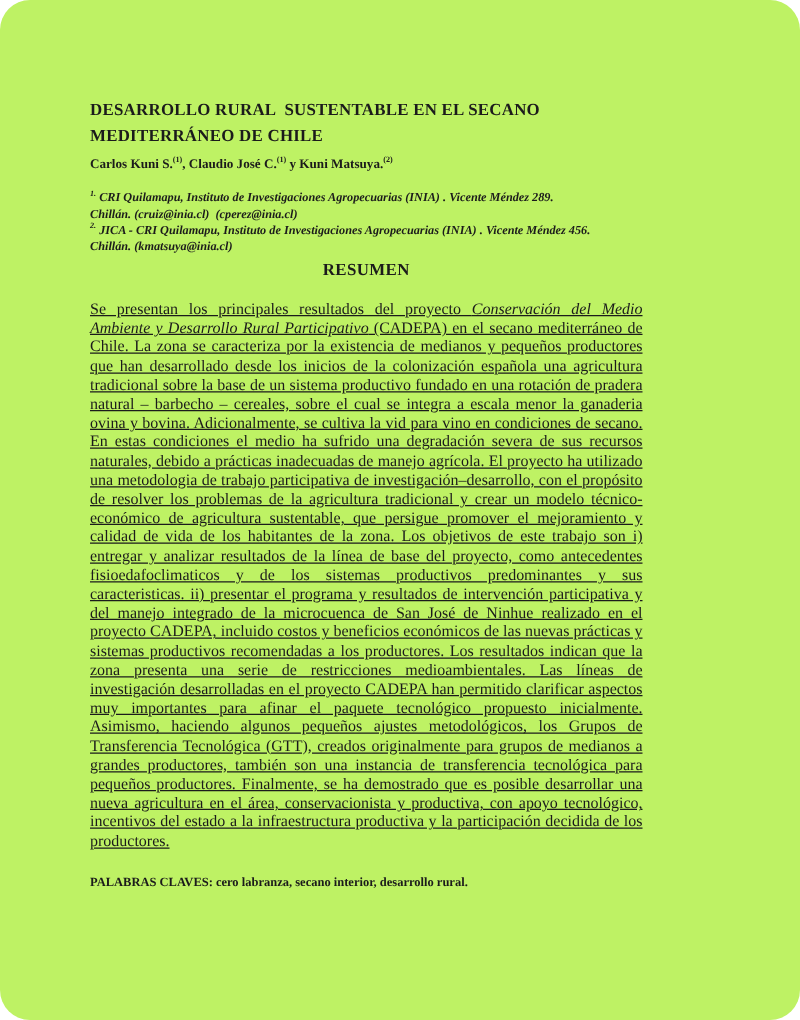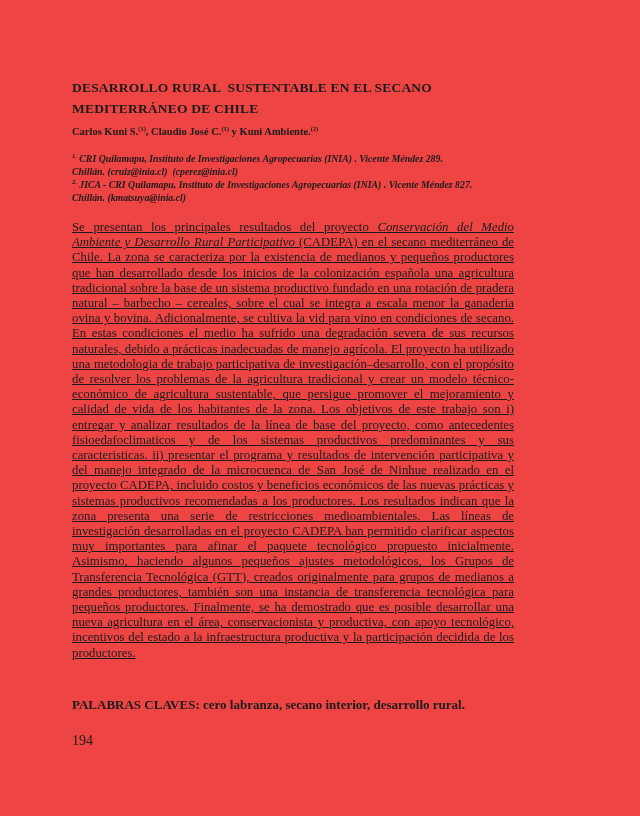--- a/index.html
+++ b/index.html
@@ -4,26 +4,27 @@
 <style>
   html, body {
     margin: 0;
     padding: 0;
     background: #ffffff;
   }
   .page {
     position: relative;
     width: 640px;
     height: 816px;
-    background: #ef4444;
+    background: #bef264;
     color: #1b1b1b;
     font-family: "Liberation Serif", "DejaVu Serif", serif;
     box-sizing: border-box;
     padding: 77px 126px 0 72px;
     overflow: hidden;
+    border-radius: 24px;
   }
   .title {
     font-size: 13.5px;
     line-height: 21px;
     font-weight: bold;
     white-space: pre-wrap;
     letter-spacing: 0.2px;
   }
   .authors {
     margin-top: 7px;
@@ -55,50 +56,50 @@
   .abstract {
     margin-top: 16px;
     font-size: 12.8px;
     line-height: 15.2px;
     text-align: justify;
   }
   .abstract .it {
     font-style: italic;
   }
   .keywords {
-    margin-top: 36px;
-    font-size: 13px;
+    margin-top: 20px;
+    font-size: 10px;
     font-weight: bold;
   }
   .page-number {
     margin-top: 20px;
     font-size: 14px;
   }
 </style>
 </head>
 <body>
 
 <div class="page">
 
   <h1 class="title" style="margin:0;">DESARROLLO RURAL  SUSTENTABLE EN EL SECANO
 MEDITERRÁNEO DE CHILE</h1>
 
   <div class="authors">
-    <span>Carlos Kuni S.</span><sup>(1)</sup><span>, Claudio José C.</span><sup>(1)</sup><span> y Kuni Ambiente.</span><sup>(2)</sup>
+    <span>Carlos Kuni S.</span><sup>(1)</sup><span>, Claudio José C.</span><sup>(1)</sup><span> y Kuni Matsuya.</span><sup>(2)</sup>
   </div>
 
   <div class="affiliations">
     <div class="affiliation"><sup>1.</sup><span class="aff-text"> CRI Quilamapu, Instituto de Investigaciones Agropecuarias (INIA) . Vicente Méndez 289.
 Chillán. (cruiz@inia.cl)  (cperez@inia.cl)</span></div>
-    <div class="affiliation"><sup>2.</sup><span class="aff-text"> JICA - CRI Quilamapu, Instituto de Investigaciones Agropecuarias (INIA) . Vicente Méndez 827.
+    <div class="affiliation"><sup>2.</sup><span class="aff-text"> JICA - CRI Quilamapu, Instituto de Investigaciones Agropecuarias (INIA) . Vicente Méndez 456.
 Chillán. (kmatsuya@inia.cl)</span></div>
   </div>
 
+  <div class="section-heading">RESUMEN</div>
 
   <p class="abstract" style="margin-bottom:0;text-decoration:underline;">
     <span>Se presentan los principales resultados del proyecto </span><span class="it">Conservación del Medio Ambiente y Desarrollo Rural Participativo</span><span> (CADEPA) en el secano mediterráneo de Chile. La zona se caracteriza por la existencia de medianos y pequeños productores que han desarrollado desde los inicios de la colonización española una agricultura tradicional sobre la base de un sistema productivo fundado en una rotación de pradera natural – barbecho – cereales, sobre el cual se integra a escala menor la ganaderia ovina y bovina. Adicionalmente, se cultiva la vid para vino en condiciones de secano. En estas condiciones el medio ha sufrido una degradación severa de sus recursos naturales, debido a prácticas inadecuadas de manejo agrícola. El proyecto ha utilizado una metodologia de trabajo participativa de investigación–desarrollo, con el propósito de resolver los problemas de la agricultura tradicional y crear un modelo técnico-económico de agricultura sustentable, que persigue promover el mejoramiento y calidad de vida de los habitantes de la zona. Los objetivos de este trabajo son i) entregar y analizar resultados de la línea de base del proyecto, como antecedentes fisioedafoclimaticos y de los sistemas productivos predominantes y sus caracteristicas. ii) presentar el programa y resultados de intervención participativa y del manejo integrado de la microcuenca de San José de Ninhue realizado en el proyecto CADEPA, incluido costos y beneficios económicos de las nuevas prácticas y sistemas productivos recomendadas a los productores. Los resultados indican que la zona presenta una serie de restricciones medioambientales. Las líneas de investigación desarrolladas en el proyecto CADEPA han permitido clarificar aspectos muy importantes para afinar el paquete tecnológico propuesto inicialmente. Asimismo, haciendo algunos pequeños ajustes metodológicos, los Grupos de Transferencia Tecnológica (GTT), creados originalmente para grupos de medianos a grandes productores, también son una instancia de transferencia tecnológica para pequeños productores. Finalmente, se ha demostrado que es posible desarrollar una nueva agricultura en el área, conservacionista y productiva, con apoyo tecnológico, incentivos del estado a la infraestructura productiva y la participación decidida de los productores.</span>
   </p>
 
   <div class="keywords">PALABRAS CLAVES: cero labranza, secano interior, desarrollo rural.</div>
 
-  <div class="page-number">194</div>
 
 </div>
 
 </body></html>

